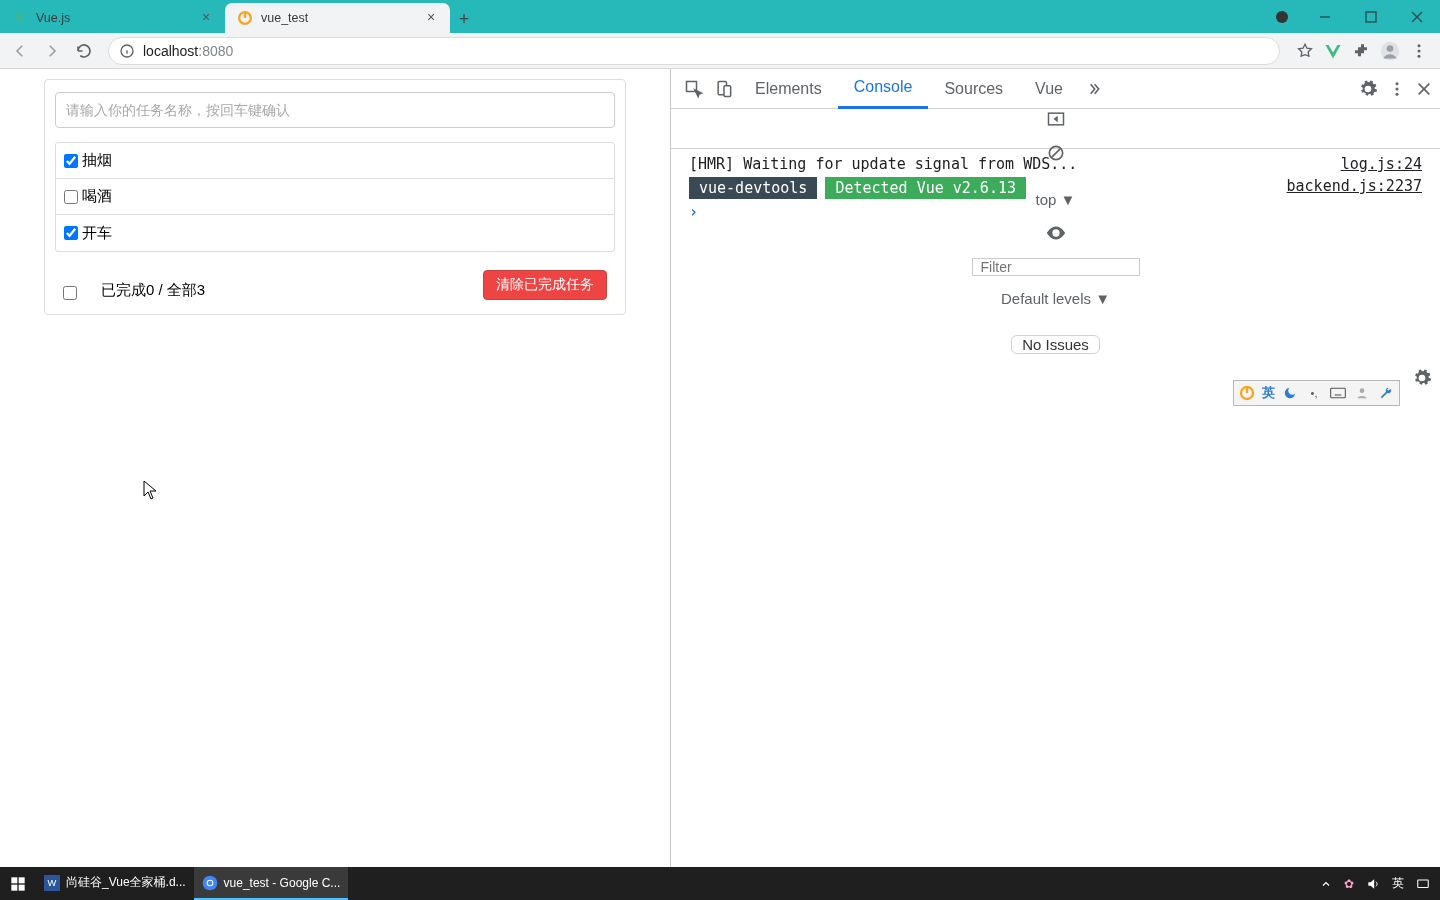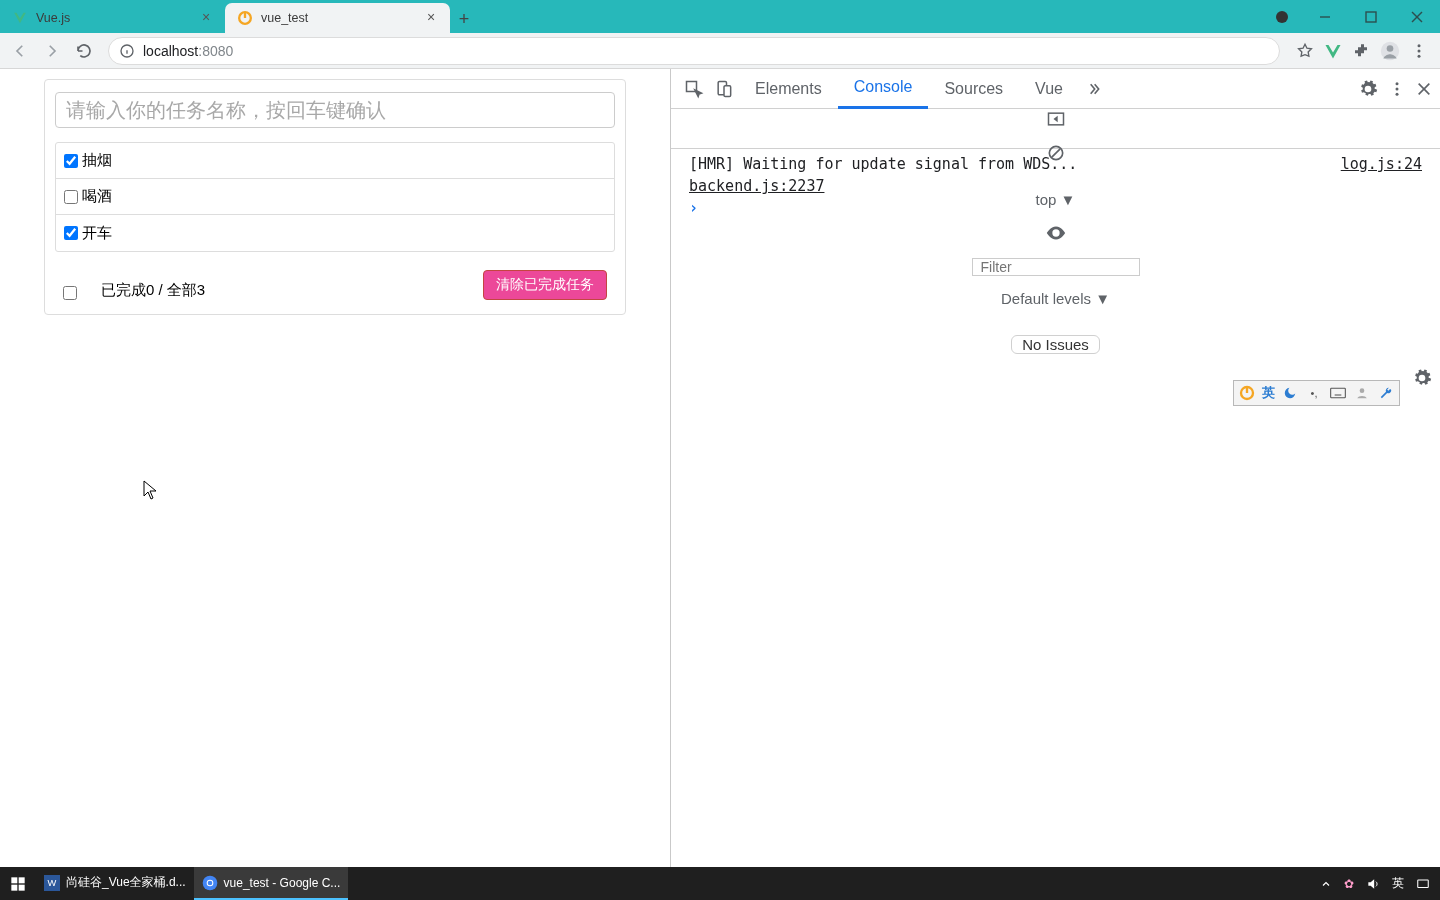--- a/index.html
+++ b/index.html
@@ -25,31 +25,31 @@
 .url-port { color: #80868b; }
 .addr-right { display: flex; align-items: center; gap: 10px; padding: 0 6px; }
 
 
 .viewport { position: absolute; top: 69px; bottom: 33px; left: 0; right: 0; display: flex; }
 .page { width: 670px; background: #fff; padding: 10px 0 0 0; }
 .devtools { flex: 1; border-left: 1px solid #c9c9c9; display: flex; flex-direction: column; background: #fff; }
 
 
 .card { margin: 0 0 0 44px; width: 582px; border: 1px solid #ddd; border-radius: 4px; padding: 12px 10px 10px; }
-.task-input { width: 100%; height: 36px; border: 1px solid #ccc; border-radius: 4px; padding: 0 10px; font-size: 20px; outline: none; }
+.task-input { width: 100%; height: 36px; border: 1px solid #ccc; border-radius: 4px; padding: 0 10px; font-size: 14px; outline: none; }
 .task-input::placeholder { color: #a8a8a8; }
 .list { margin-top: 14px; border: 1px solid #ddd; border-radius: 3px; }
 .row { height: 36px; display: flex; align-items: center; padding: 0 8px; border-bottom: 1px solid #ddd; font-size: 15px; }
 .row:last-child { border-bottom: none; }
 .row input[type=checkbox] { width: 14px; height: 14px; margin-right: 4px; }
 .footer { display: flex; align-items: flex-end; margin-top: 18px; padding: 0 8px 4px; }
 .footer input[type=checkbox] { width: 14px; height: 14px; margin-right: 24px; }
 .footer .summary { font-size: 15px; }
 .footer .spacer { flex: 1; }
-.clear-btn { background: #ec4899; color: #fff; border: 1px solid #c44541; border-radius: 4px; height: 30px; padding: 0 12px; font-size: 14px; cursor: pointer; }
+.clear-btn { background: #ef4444; color: #fff; border: 1px solid #c44541; border-radius: 4px; height: 30px; padding: 0 12px; font-size: 14px; cursor: pointer; }
 
 
 .dt-tabs { height: 40px; border-bottom: 1px solid #d0d0d0; display: flex; align-items: center; padding: 12px 8px; gap: 0; font-size: 16px; color: #5f6368; }
 .dt-ico { width: 30px; height: 30px; display: flex; align-items: center; justify-content: center; }
 .dt-tab { padding: 0 16px; height: 40px; display: flex; align-items: center; cursor: pointer; }
 .dt-tab.active { color: #1a73e8; border-bottom: 3px solid #1a73e8; }
 .dt-right { margin-left: auto; display: flex; align-items: center; gap: 10px; }
 
 .dt-toolbar { height: 40px; border-bottom: 1px solid #d0d0d0; display: flex; align-items: center; padding: 0 8px; gap: 14px; font-size: 15px; color: #5f6368; flex-direction: column; }
 .dt-filter { border: 1px solid #ccc; height: 28px; width: 168px; padding: 0 8px; font-size: 14px; }
@@ -286,20 +286,24 @@
           </svg>
         </span>
     </div>
 
     <div class="dt-body">
       <div class="log-line">
         <span class="log-left">[HMR] Waiting for update signal from WDS...</span>
         <span class="log-right">log.js:24</span>
       </div>
       <div class="log-line">
+        <span class="badges">
+          <span class="badge dark">vue-devtools</span>
+          <span class="badge green">Detected Vue v2.6.13</span>
+        </span>
         <span class="log-right">backend.js:2237</span>
       </div>
       <div class="prompt">›</div>
     </div>
   </div>
 </div>
 
 <div class="ime-bar">
   <span class="ime-ico">
       <svg width="16" height="16" viewBox="0 0 24 24">

